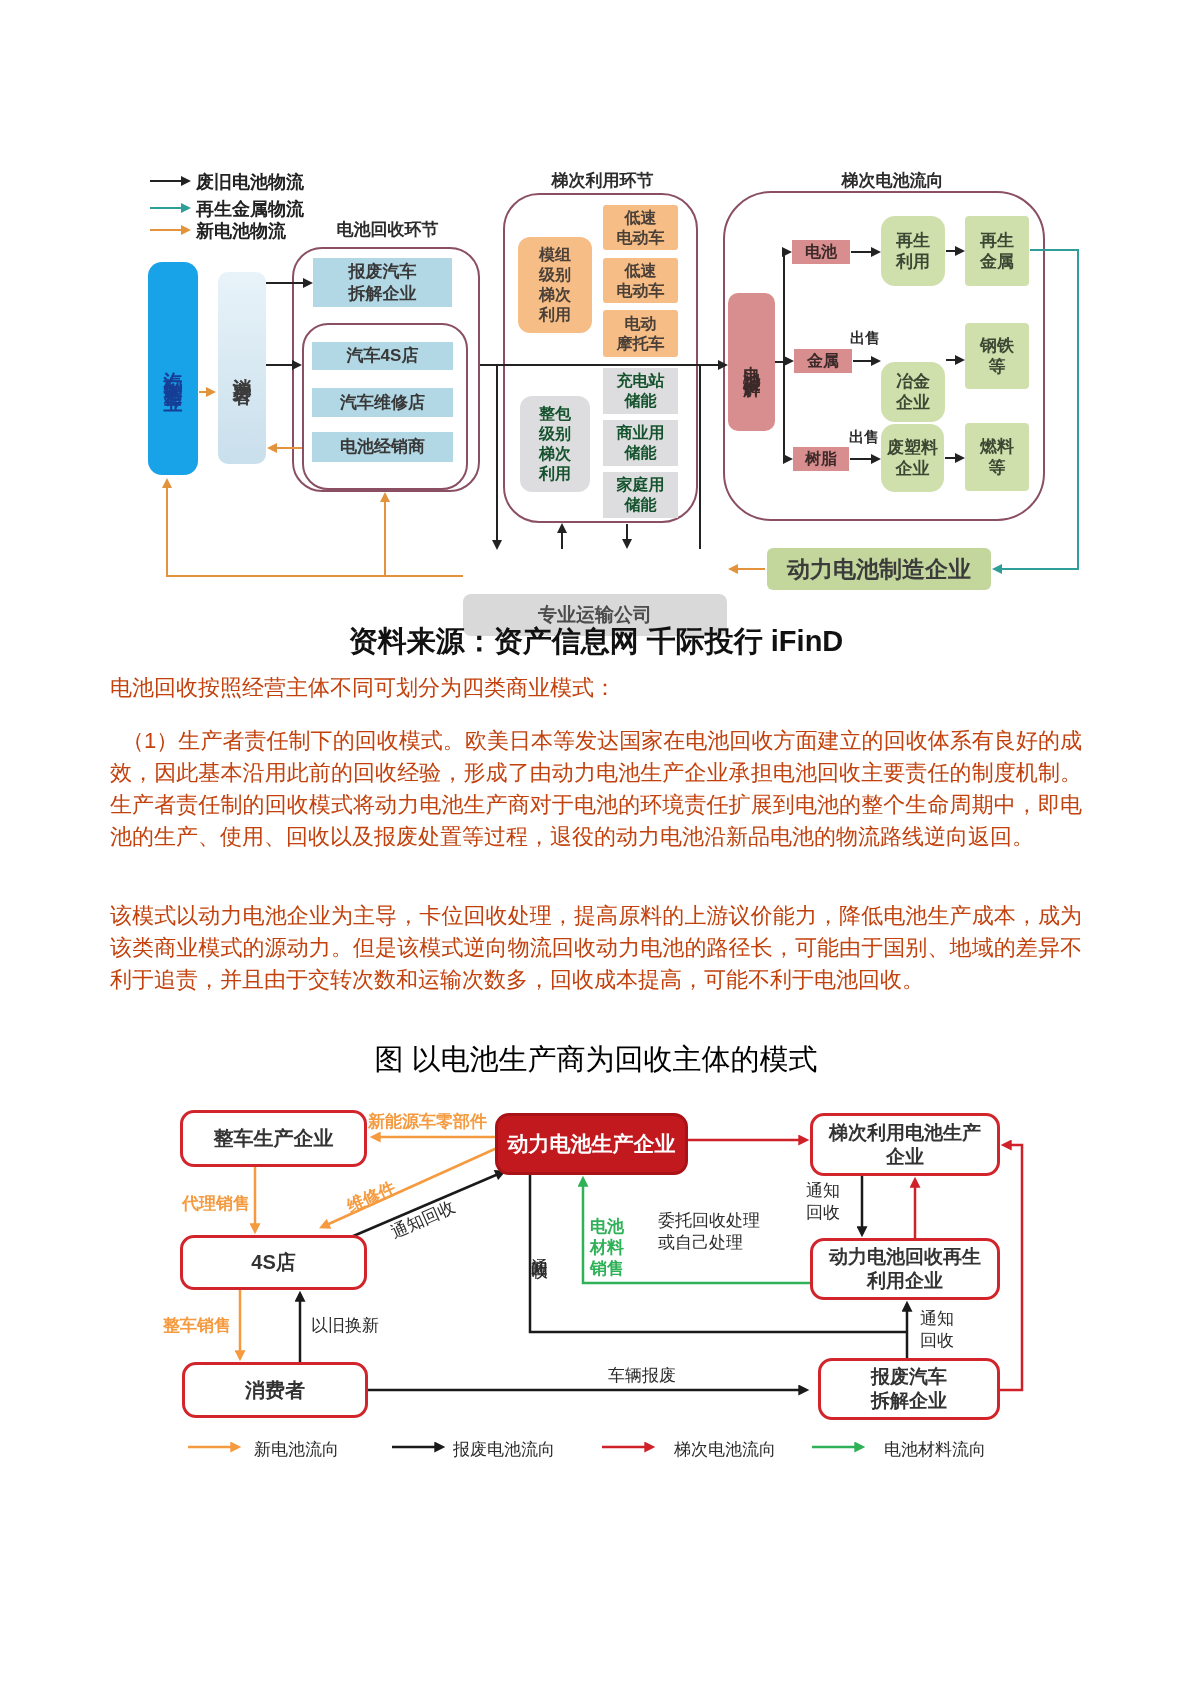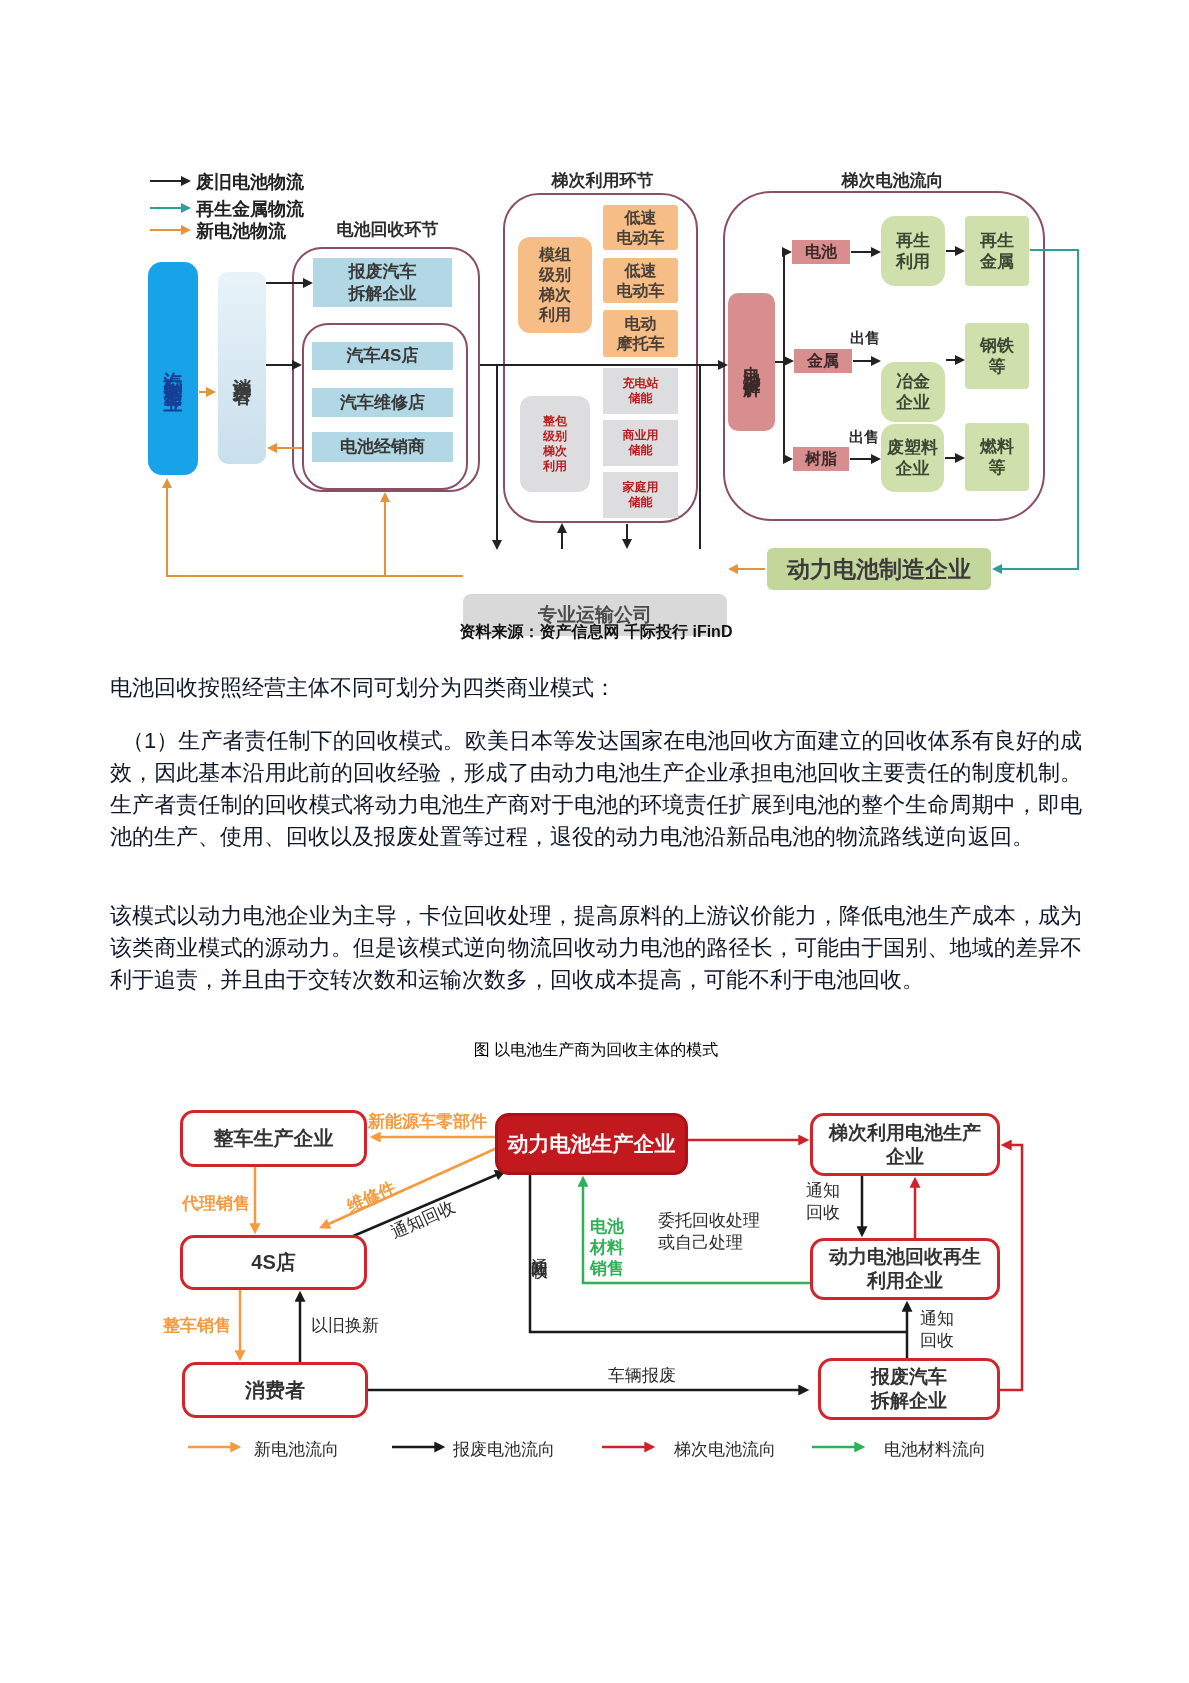--- a/index.html
+++ b/index.html
@@ -10,41 +10,41 @@
        text-align:center;box-sizing:border-box;line-height:1.25;}
   .pre{white-space:pre-line;}
   .vert{writing-mode:vertical-rl;letter-spacing:4px;}
   .grp{position:absolute;z-index:0;border:2px solid #8a4f63;background:transparent;box-sizing:border-box;}
   .lbl{position:absolute;z-index:3;}
   
   .c-blue{background:#18a2e8;color:#173e96;font-weight:bold;font-size:19px;border-radius:14px;}
   .c-consumer{background:linear-gradient(180deg,#e8f3f9,#c9dfec);color:#3c3c3c;font-weight:bold;font-size:19px;border-radius:10px;}
   .c-lblue{background:#b2d8e5;color:#383838;font-weight:600;font-size:17px;}
   .c-orangebox{background:#f6bd86;color:#4a4038;font-weight:600;font-size:16px;}
-  .c-graybox{background:#dddddf;color:#b91c1c;font-weight:600;font-size:12px;}
+  .c-graybox{background:#dddddf;color:#14532d;font-weight:600;font-size:16px;}
   .c-pink{background:#d88e8e;color:#3c2a2a;font-weight:600;font-size:16px;}
   .c-green1{background:#cfe0ad;color:#3d4733;font-weight:600;font-size:17px;font-family:Liberation Serif, serif;}
   .c-transport{background:#d9d9d9;color:#4c4c4c;font-weight:600;font-size:19px;border-radius:8px;}
   .c-maker{background:#c3d69c;color:#3b3b3b;font-weight:600;font-size:23px;border-radius:6px;}
   .d1lab{font-size:17px;font-weight:bold;color:#2c2c2c;text-align:center;}
   .d1leg{font-size:18px;font-weight:bold;color:#222;}
   .sell{font-size:15px;font-weight:bold;color:#2c2c2c;}
   
   .r-node{background:#fff;border:3px solid #d2242b;border-radius:14px;color:#333;
           font-size:20px;font-weight:600;}
   .r-node.small{font-size:19px;}
   .r-red{background:#c2191f;border-color:#a91318;color:#fff;font-weight:bold;font-size:21px;}
   .e-orange{color:#f59a3f;font-weight:bold;font-size:17px;}
   .e-black{color:#2b2b2b;font-size:17px;}
   .e-green{color:#2eb157;font-weight:bold;font-size:17px;}
   .rot{transform:rotate(-24deg);transform-origin:left center;}
   
-  .para{position:absolute;left:110px;width:972px;font-size:22px;line-height:32px;color:#0f172a;
+  .para{position:absolute;left:110px;width:972px;font-size:22px;line-height:32px;color:#c2410c;
         text-align:justify;z-index:2;}
-  .cap{position:absolute;left:110px;width:972px;text-align:center;font-size:16px;color:#111;
+  .cap{position:absolute;left:110px;width:972px;text-align:center;font-size:29px;color:#111;
        font-weight:600;z-index:2;}
   .legtext{position:absolute;z-index:3;font-size:17px;color:#2b2b2b;}
 </style>
 </head>
 <body>
 
 <div id="page">
 
   <svg class="overlay" width="1189" height="1683" viewBox="0 0 1189 1683">
     <defs>

